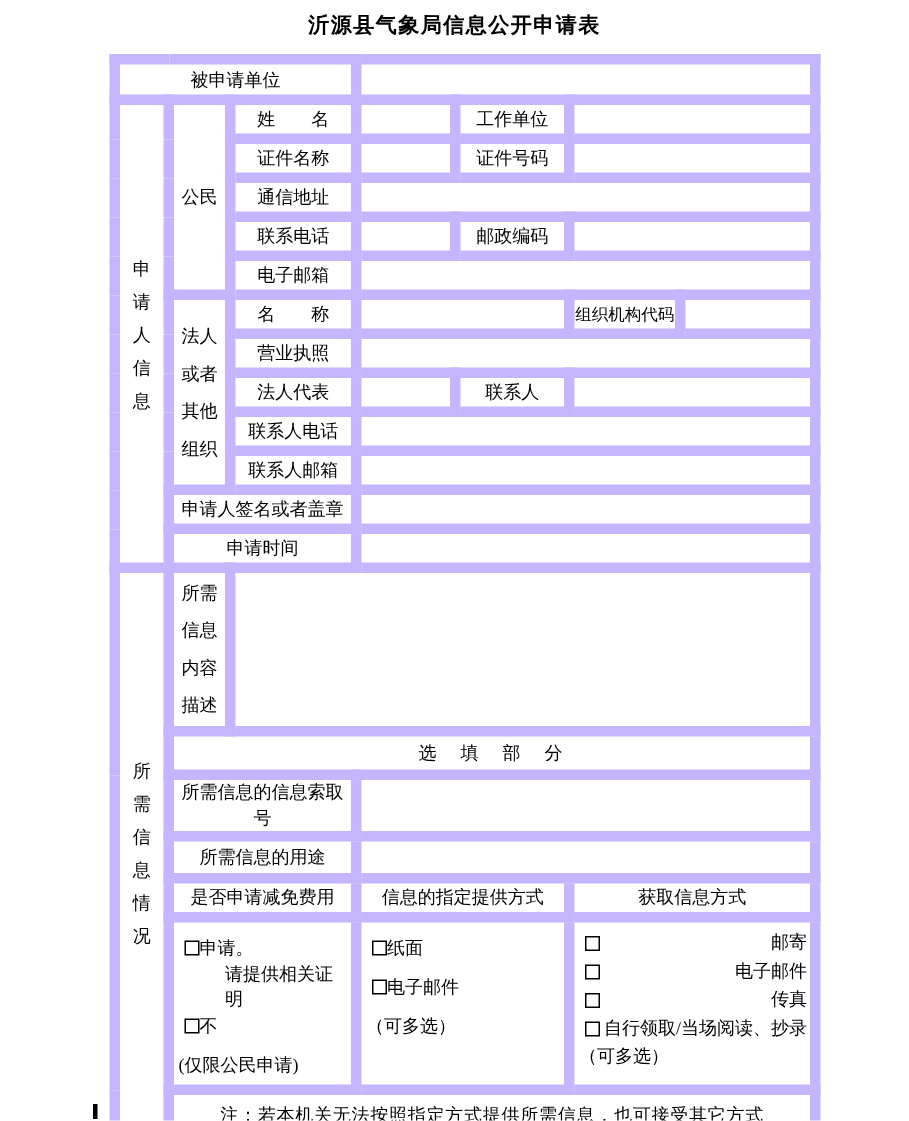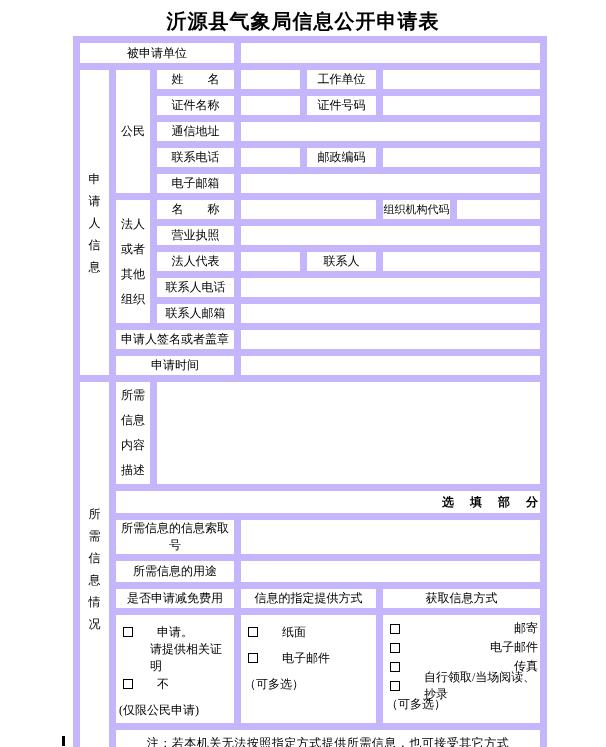--- a/index.html
+++ b/index.html
@@ -1,35 +1,35 @@
 <!DOCTYPE html>
 <html><head>
 <meta charset="utf-8">
 <style>
   * { margin:0; padding:0; box-sizing:border-box; }
   html,body { width:606px; height:747px; background:#fff; color:#000;
     font-family:"Liberation Serif", serif; }
   body { position:relative; overflow:hidden; }
 
   .title { position:absolute; top:8px; left:0; width:606px; text-align:center;
-    font-size:20px; font-weight:bold; letter-spacing:1px; }
+    font-size:14px; font-weight:bold; letter-spacing:1px; }
 
   table.form { position:absolute; left:73px; top:36px; width:467px;
     border-collapse:collapse; table-layout:fixed; }
   td { border:7px solid #c4b5fd; font-size:12px; text-align:center;
     vertical-align:middle; padding:0; overflow:hidden; }
 
   .vtext { white-space:pre-line; line-height:22px; }
   .mline { white-space:pre-line; line-height:25px; }
-  .bold  { font-weight:bold; letter-spacing:2px;text-align:right; }
+  .bold  { font-weight:normal; letter-spacing:2px; }
   .small { font-size:11px; letter-spacing:0; }
   .tight { letter-spacing:0; }
 
   .opts { text-align:left; vertical-align:top; padding:4px 2px 0 7px; }
-  .opt-line { display:flex; align-items:center; gap:24px; }
+  .opt-line { display:flex; align-items:center; gap:0; }
   .lh26 { height:26px; }
   .lh19 { height:19px;justify-content:space-between; }
   .cb { display:inline-block; width:10px; height:10px; border:1px solid #000;
     background:#fff; flex:none; }
   .indent  { padding-left:27px;font-family:Liberation Serif, serif; }
   .outdent { margin-left:-4px; }
 
   .note-cell { letter-spacing:0.5px; }
   .caret { position:absolute; left:62px; top:736px; width:3px; height:10px;
     background:#000; }

